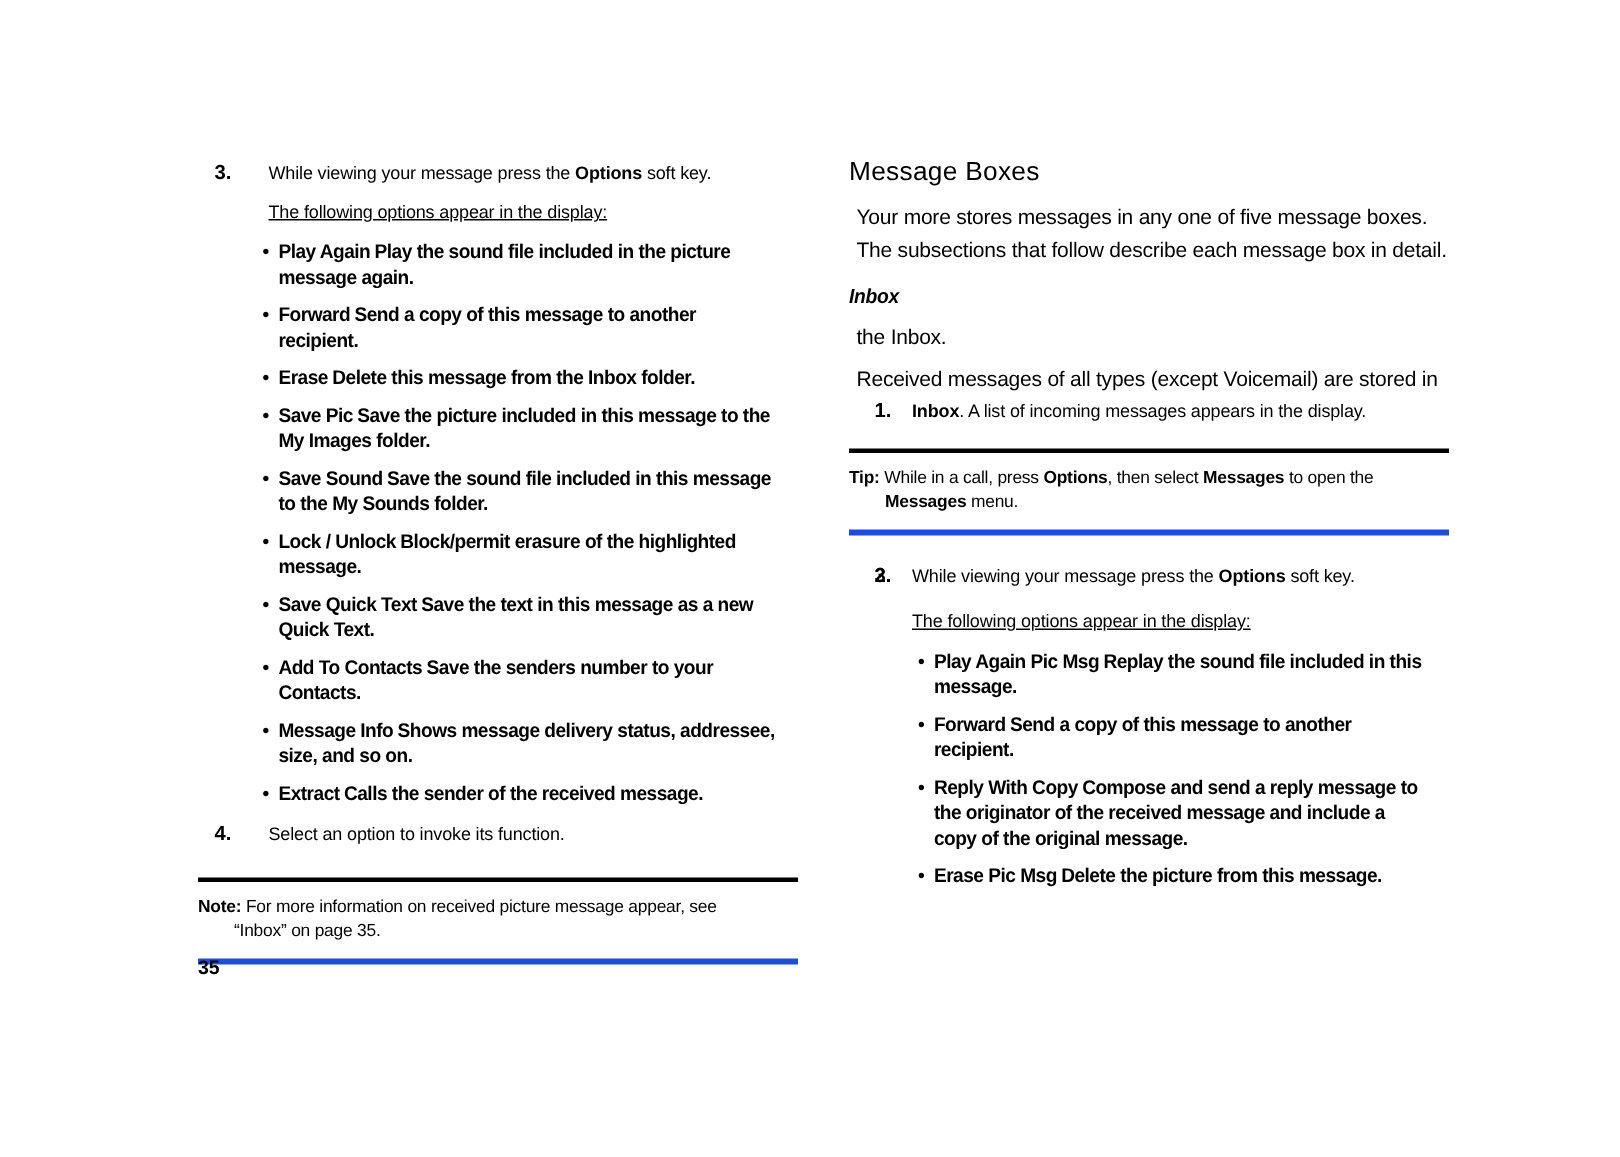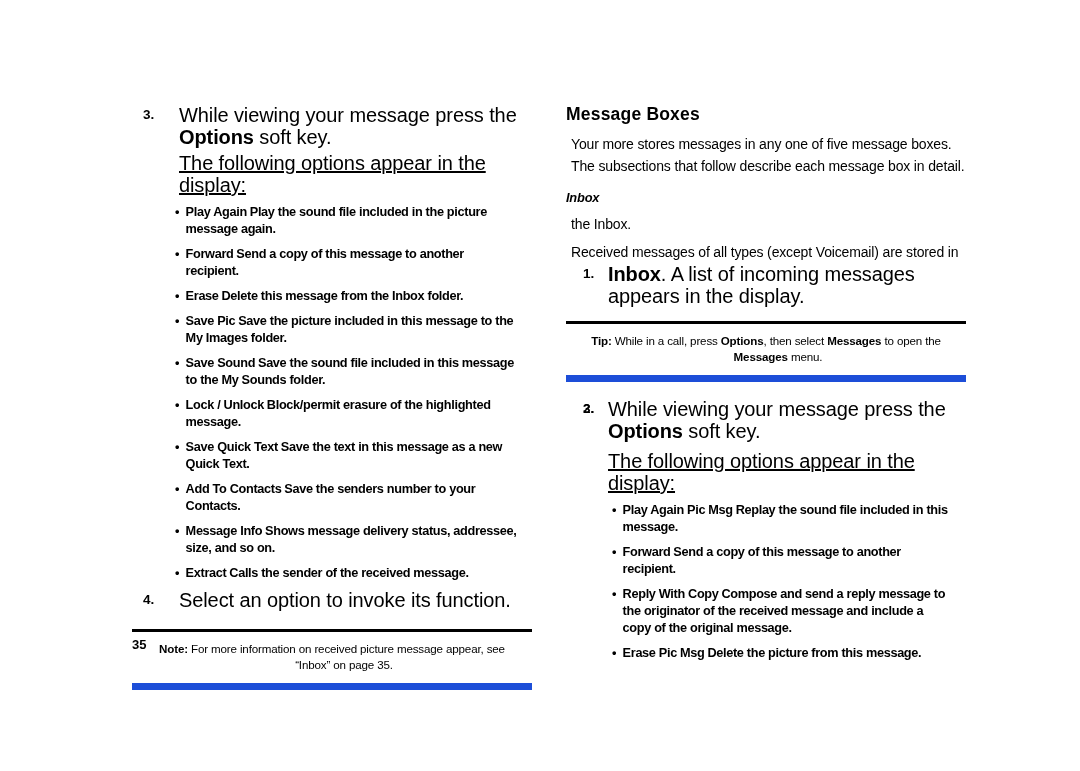--- a/index.html
+++ b/index.html
@@ -37,21 +37,21 @@
   }
   .step-num {
     position: absolute;
     left: 11px;
     top: 0;
     font-weight: bold;
     font-size: 13.5px;
     line-height: 22px;
   }
   .step-line {
-    font-size: 20px;
+    font-size: 12px;
     line-height: 22px;
     letter-spacing: -0.1px;
   }
   .step-line + .step-line { margin-top: 4px; text-decoration: underline; }
   .col-right .step { padding-left: 42px; }
   .col-right .step-num { left: 17px; }
   .col-right .step-line + .step-line { margin-top: 8px; }
 
   
   .bullets {
@@ -80,22 +80,21 @@
   }
   .bullets li .term { white-space: nowrap; }
   .bullets li .gap { display: inline-block; width: 3px; }
 
   
   .callout {
     position: relative;
     margin-top: 16px;
     padding: 9px 0 11px 0;
     border-top: 3px solid #000;
-    border-bottom: 7px solid #1d4ed8;
-    text-align: center;
+    border-bottom: 4px solid #1d4ed8;
   }
   .callout-body {
     font-size: 11.6px;
     line-height: 15.5px;
     letter-spacing: -0.15px;
     padding-left: 0;
     text-indent: 0;
   }
   .callout-body .lbl { font-weight: bold; }
   .callout-line2 {
@@ -104,21 +103,21 @@
     line-height: 15.5px;
     letter-spacing: -0.15px;
   }
 
   .note-box { margin-top: 18px; width: 400px; }
   .tip-box  { margin-top: 14px; width: 400px; }
 
   
   .h-section {
     font-size: 17.5px;
-    font-weight: bold;
+    font-weight: normal;
     letter-spacing: 0.2px;
     margin: 0 0 9px 0;
     line-height: 20px;
   }
   .h-sub {
     font-size: 13.5px;
     font-weight: bold;
     font-style: italic;
     letter-spacing: -0.2px;
     margin: 12px 0 7px 0;

